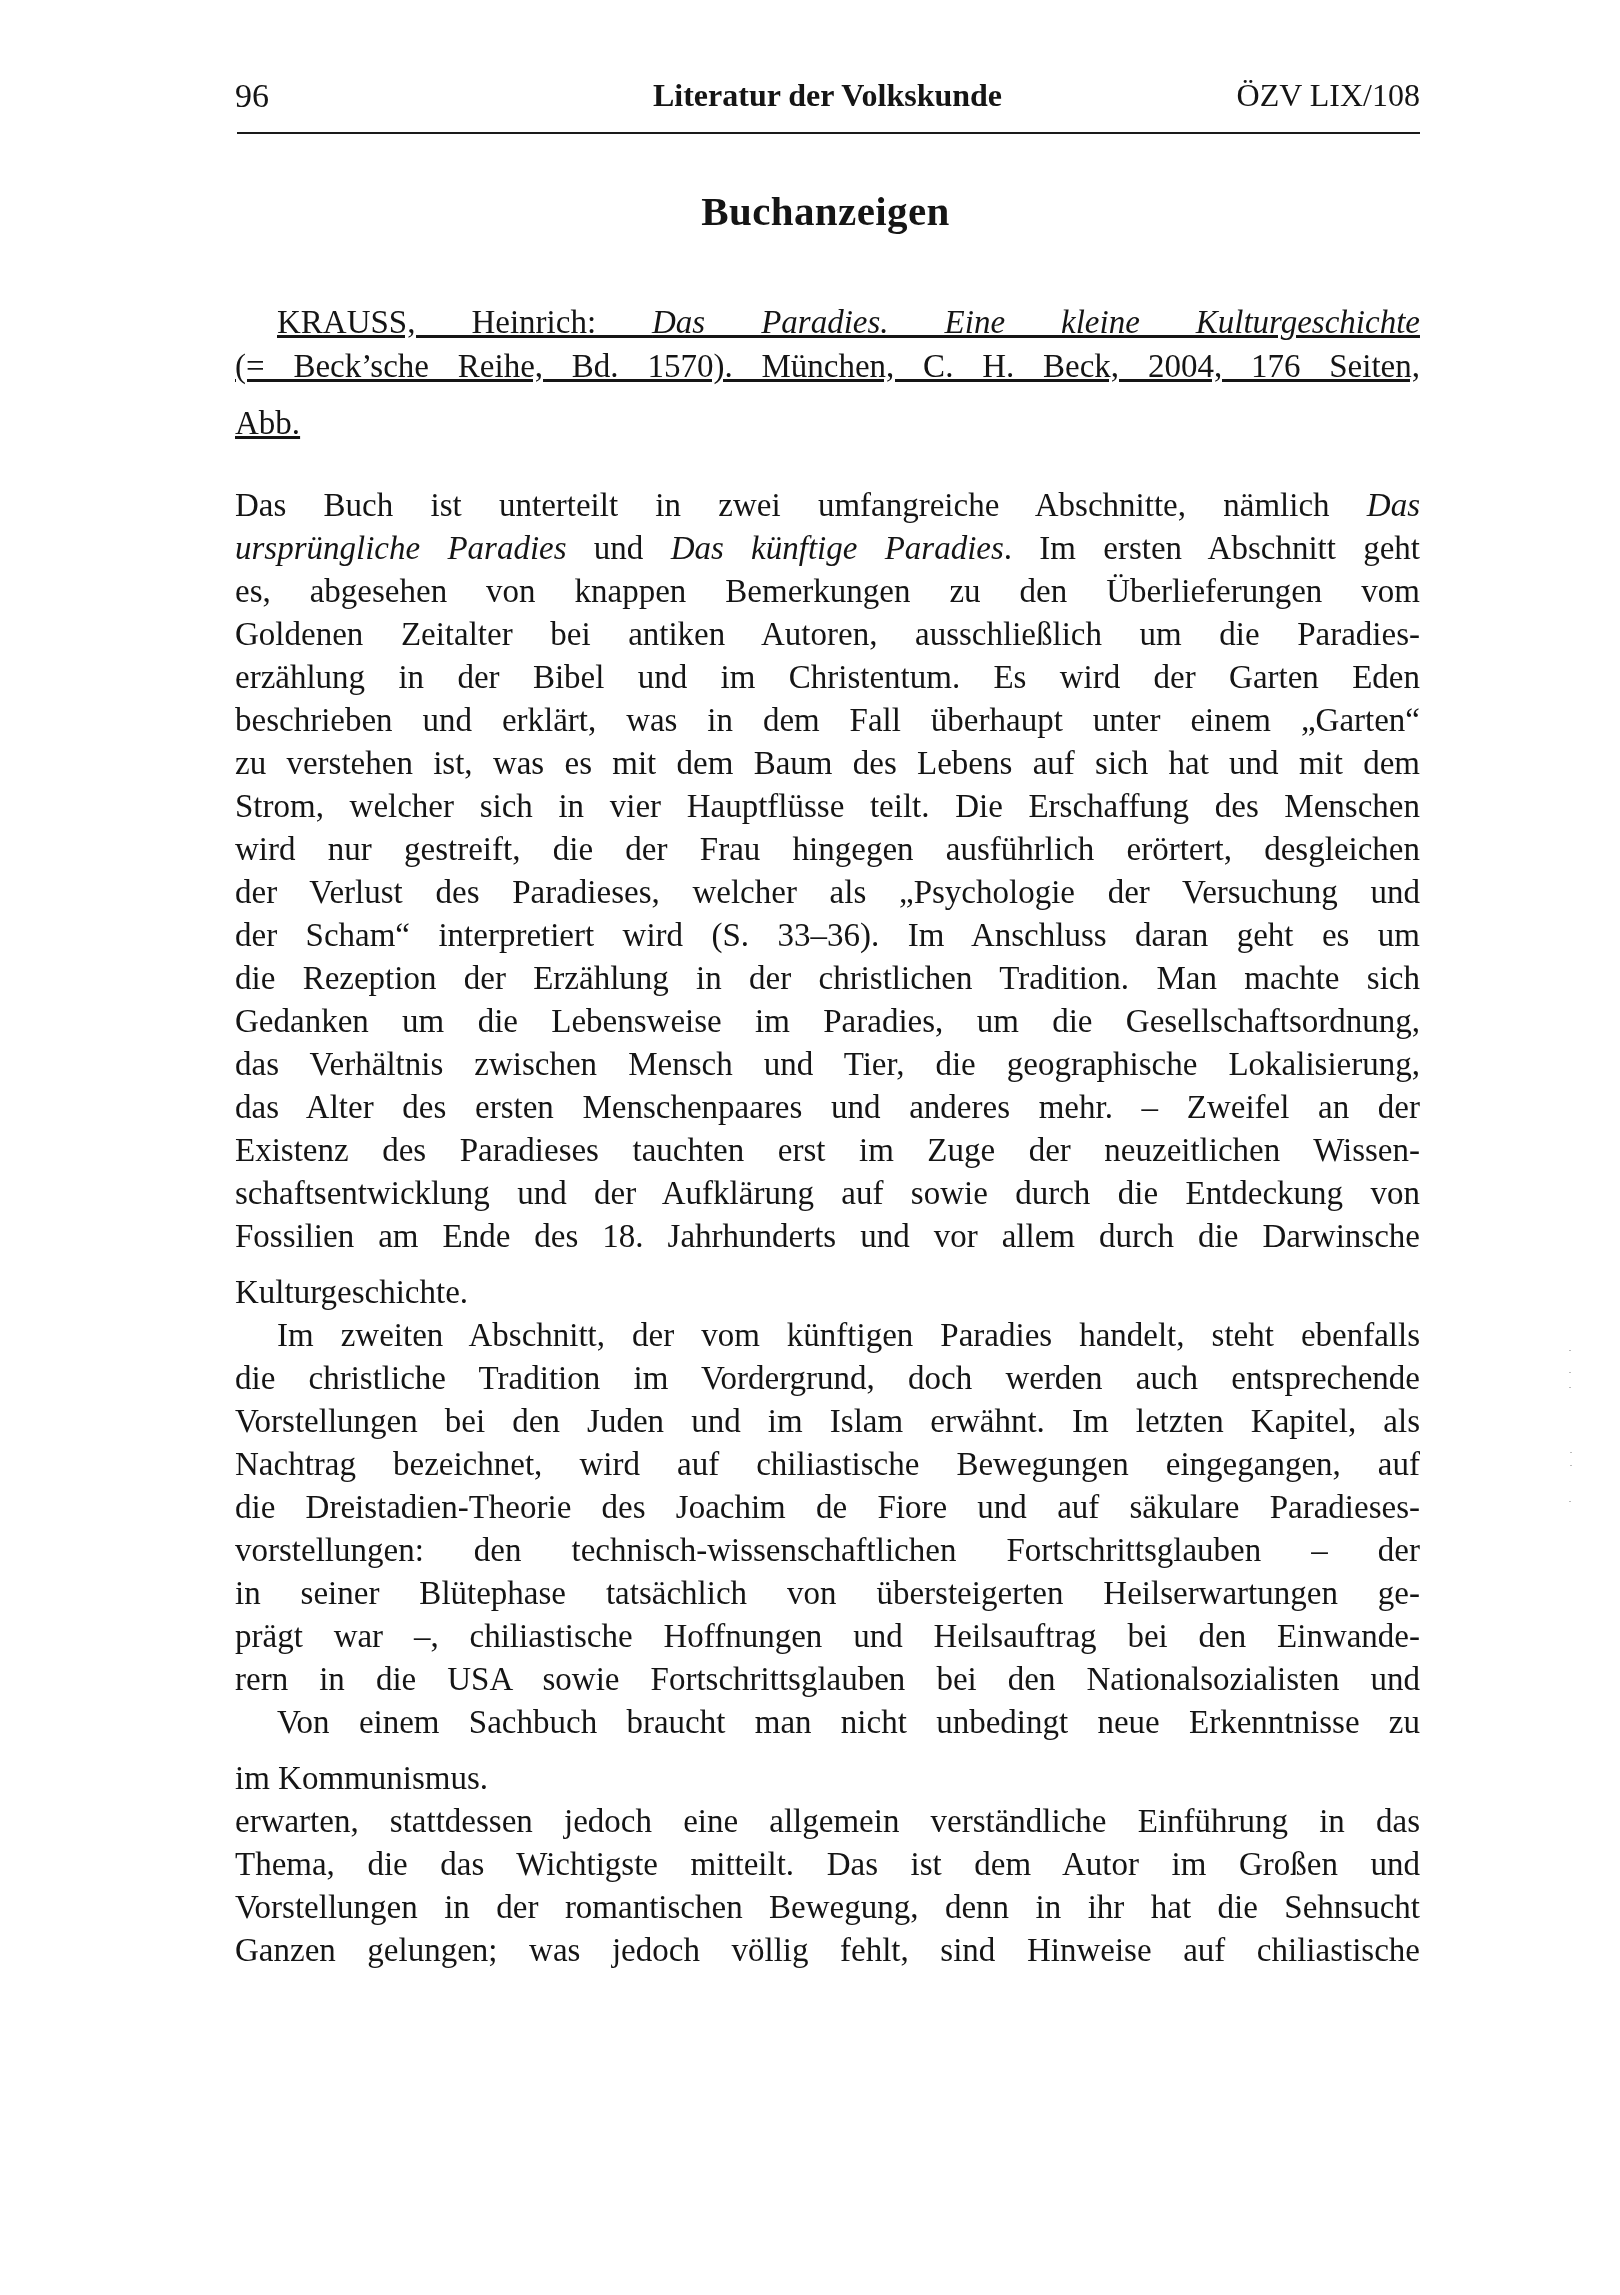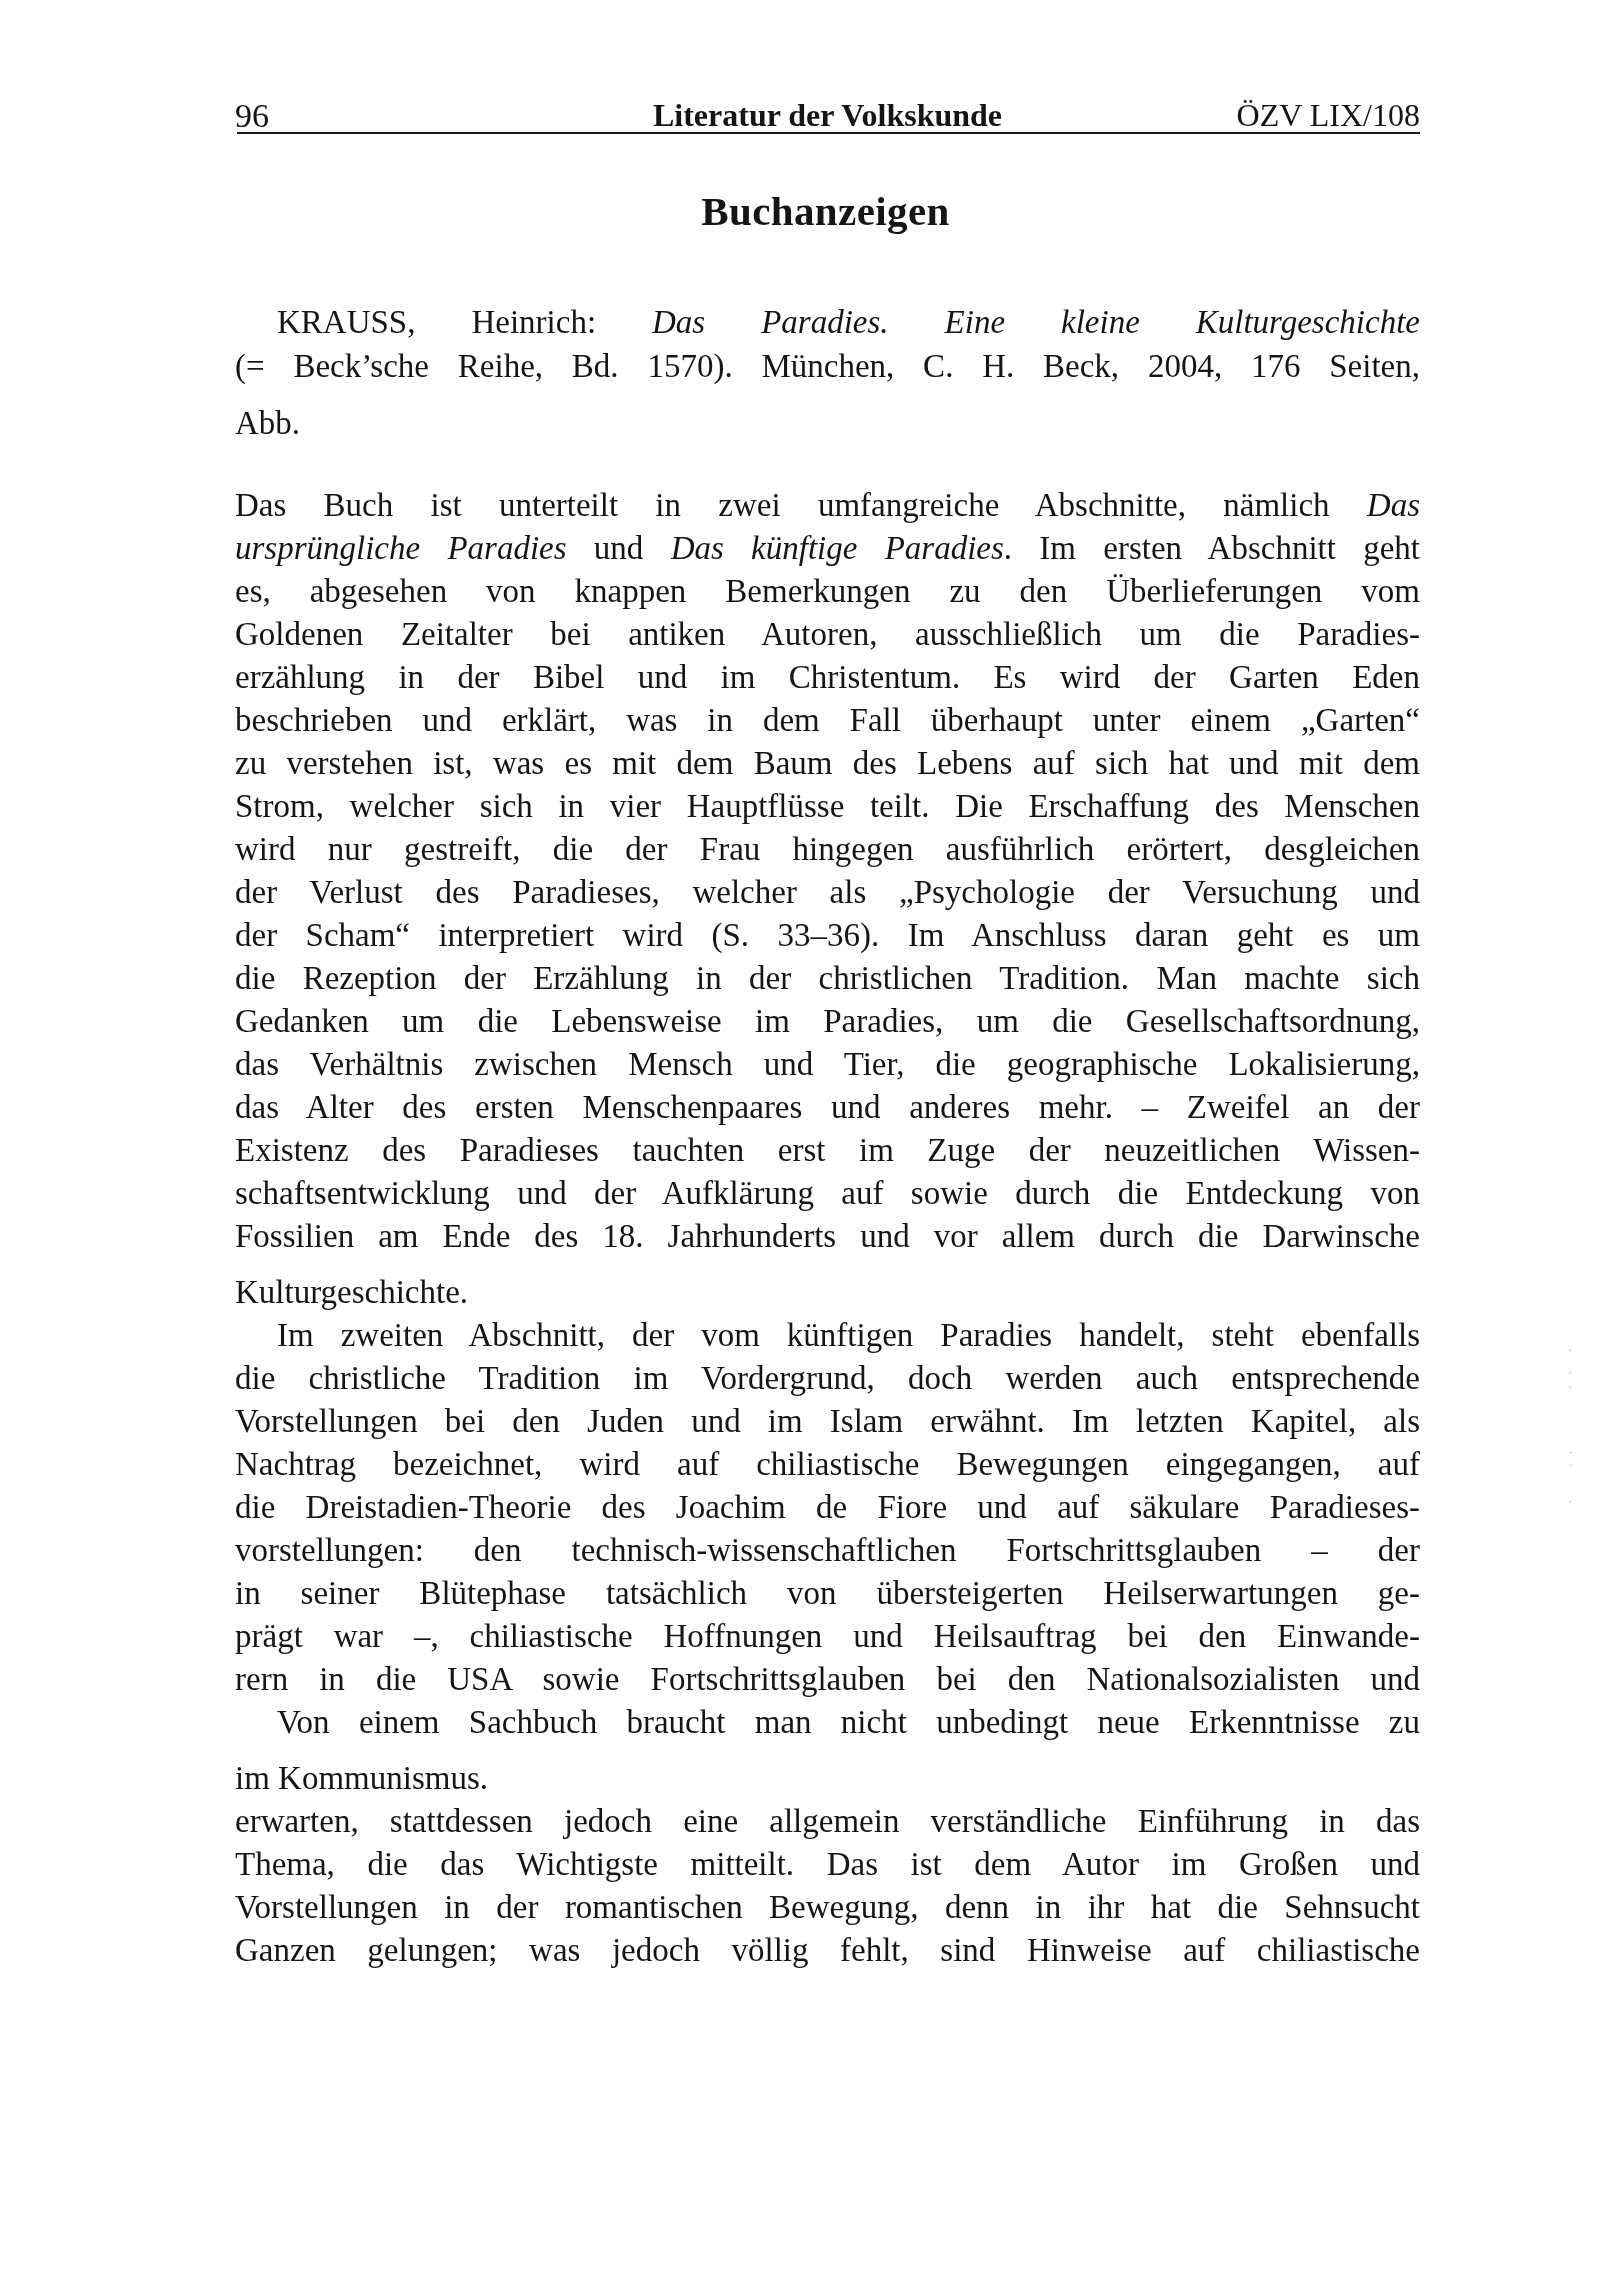--- a/index.html
+++ b/index.html
@@ -3,41 +3,41 @@
   <meta charset="utf-8">
   <style>
     html, body { margin: 0; padding: 0; background: #ffffff; }
     body {
       width: 1621px; height: 2295px; position: relative; overflow: hidden;
       font-family: "Liberation Serif", "DejaVu Serif", serif; color: #151515;
     }
     .page { position: absolute; left: 0; top: 0; width: 1621px; height: 2295px; }
     .running-head {
       position: absolute; left: 235px; top: 75px; width: 1185px; height: 41px;
-      font-size: 32px; line-height: 41px; margin-top: 20px;
+      font-size: 32px; line-height: 41px;
     }
     .running-head .pnum { position: absolute; left: 0; top: 0; font-size: 34px; }
     .running-head .center { position: absolute; left: 0; width: 100%; text-align: center; top: 0; font-weight: bold; }
     .running-head .right { position: absolute; right: 0; top: 0; }
     .head-rule {
       position: absolute; left: 237px; top: 132px; width: 1183px; height: 2.4px; background: #1a1a1a;
     }
     .section-title {
       position: absolute; left: 0; width: 1621px; top: 183px; text-align: center;
       font-size: 41px; font-weight: bold; line-height: 57px; letter-spacing: 0.4px; padding-left: 15px;
     }
     .block { position: absolute; left: 235px; width: 1185px; font-size: 33px; }
     .line {
       display: block; height: 43px; line-height: 43px; white-space: nowrap;
       text-align: justify; text-align-last: justify;
     }
     .line.last { text-align-last: left; margin-top: 13px; }
     .line.indent { padding-left: 42px; }
     .citation { top: 300px; }
-    .citation .line { height: 44px; line-height: 44px; }
+    .citation .line { height: 44px; line-height: 44px; text-decoration: underline; }
     .body { top: 484px; }
     em, i { font-style: italic; }
     .scan-speck { position: absolute; width: 2.4px; height: 0.8px; background: #bbbbbb; }
   </style>
 </head>
 <body>
 
 <div class="page">
 
   <div class="running-head">

